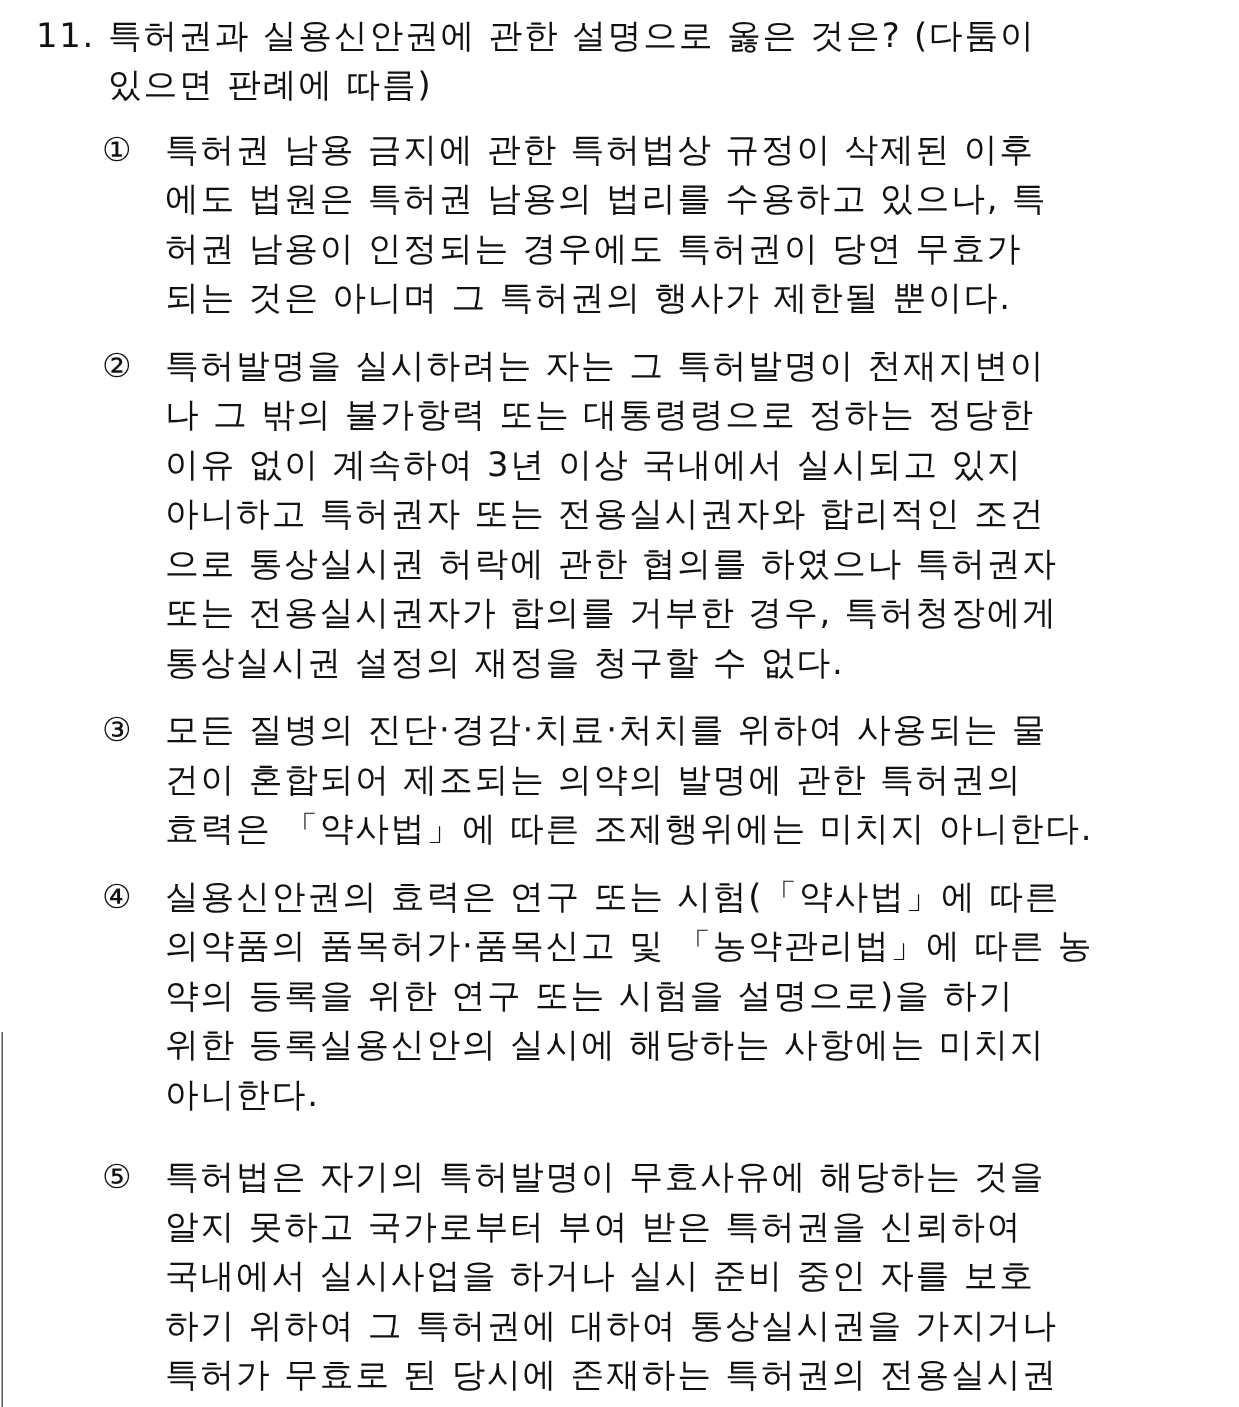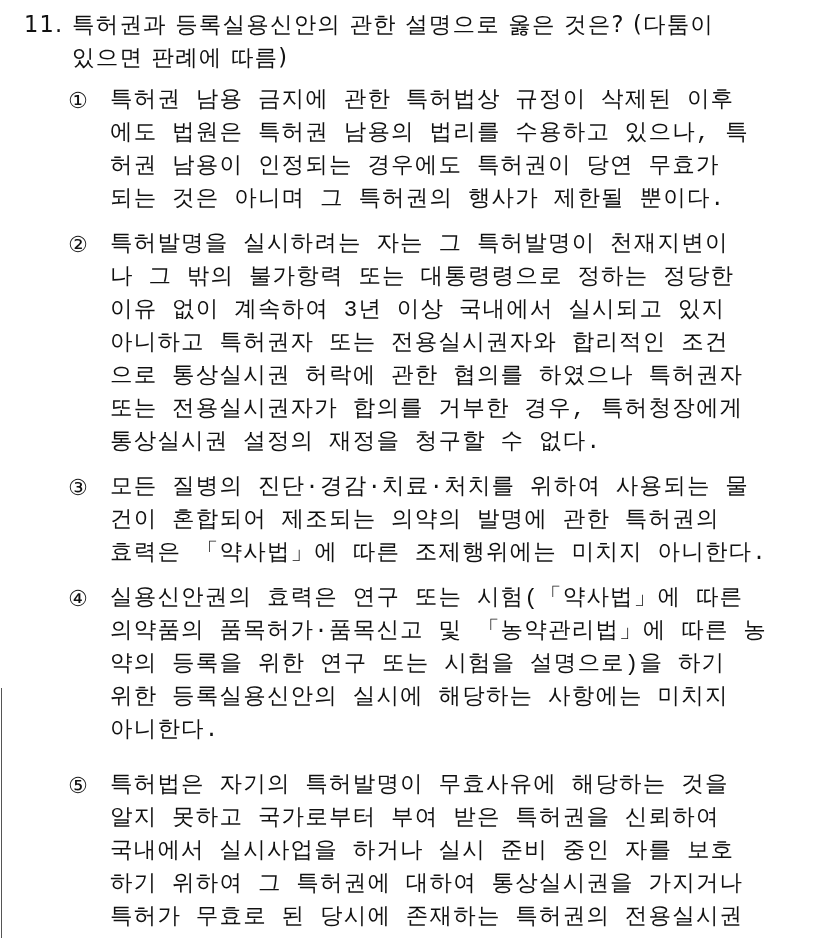--- a/index.html
+++ b/index.html
@@ -60,36 +60,35 @@
       margin-bottom: 12px;
     }
     .opt-mark {
       flex: 0 0 42px;
       width: 42px;
       font-size: 22px;
     }
     .opt-text {
       flex: 1;
       white-space: pre-line;
-      font-family: Liberation Mono, monospace;
     }
     .option.opt5 {
       margin-top: 22px;
     }
   </style>
 </head>
 <body>
 
 <div class="page">
   <div class="margin-rule"></div>
 
   <div class="question">
     <div class="q-head">
       <span class="q-num">11.</span>
-      <span class="q-text">특허권과 등록실용신안의 관한 설명으로 옳은 것은? (다툼이
+      <span class="q-text">특허권과 실용신안권에 관한 설명으로 옳은 것은? (다툼이
 있으면 판례에 따름)</span>
     </div>
 
     <div class="options">
       <div class="option opt1">
         <span class="opt-mark">①</span>
         <span class="opt-text">특허권 남용 금지에 관한 특허법상 규정이 삭제된 이후
 에도 법원은 특허권 남용의 법리를 수용하고 있으나, 특
 허권 남용이 인정되는 경우에도 특허권이 당연 무효가
 되는 것은 아니며 그 특허권의 행사가 제한될 뿐이다.</span>

